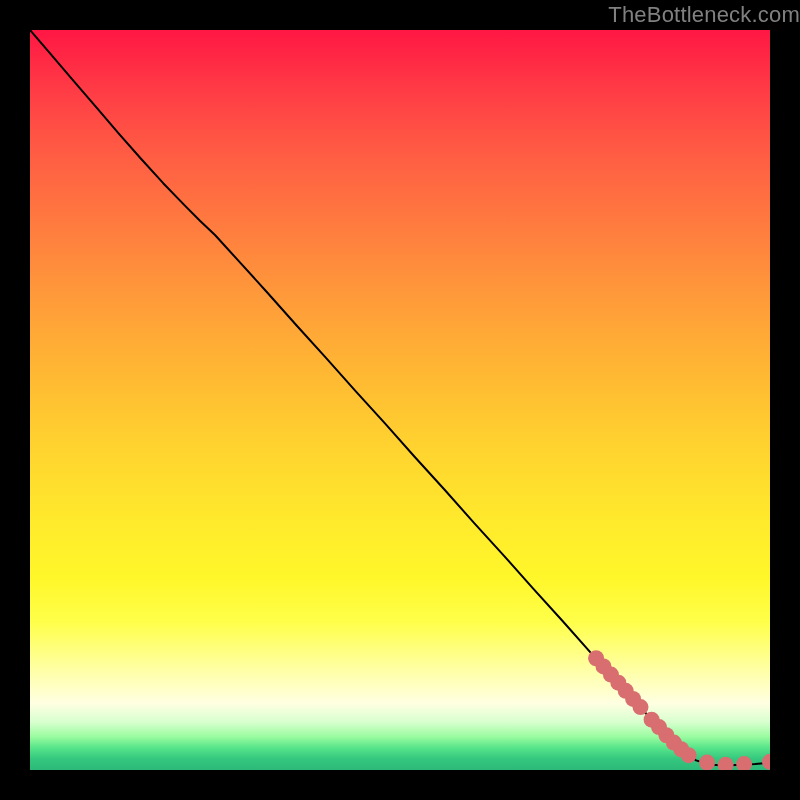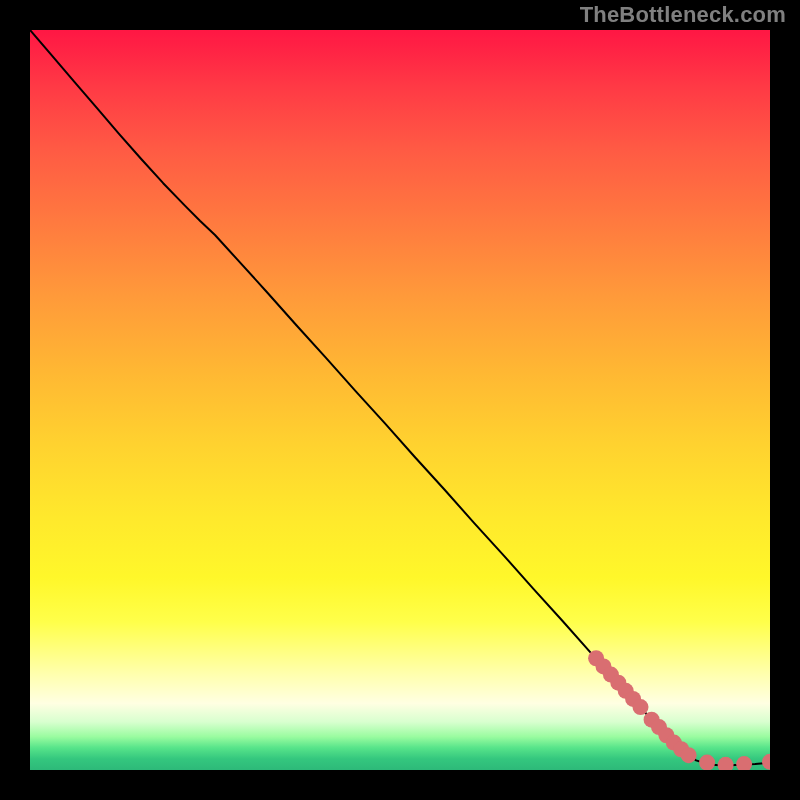--- a/index.html
+++ b/index.html
@@ -1,24 +1,24 @@
 <!DOCTYPE html>
 <html><head>
 <meta charset="utf-8">
 <style>
   * { margin: 0; padding: 0; box-sizing: border-box; }
   html, body { width: 800px; height: 800px; overflow: hidden; background: #fff; }
   .wrap { position: relative; width: 800px; height: 800px; background: #000; }
   .watermark {
     position: absolute;
     top: 2px;
-    right: 14px;
+    right: 0;
     font-family: Arial, Helvetica, sans-serif;
     font-size: 22px;
-    font-weight: 700;
+    font-weight: 400;
     color: #808080;
     letter-spacing: 0.2px;
     z-index: 20;
   }
   .plot {
     position: absolute;
     left: 30px;
     top: 30px;
     width: 740px;
     height: 740px;

